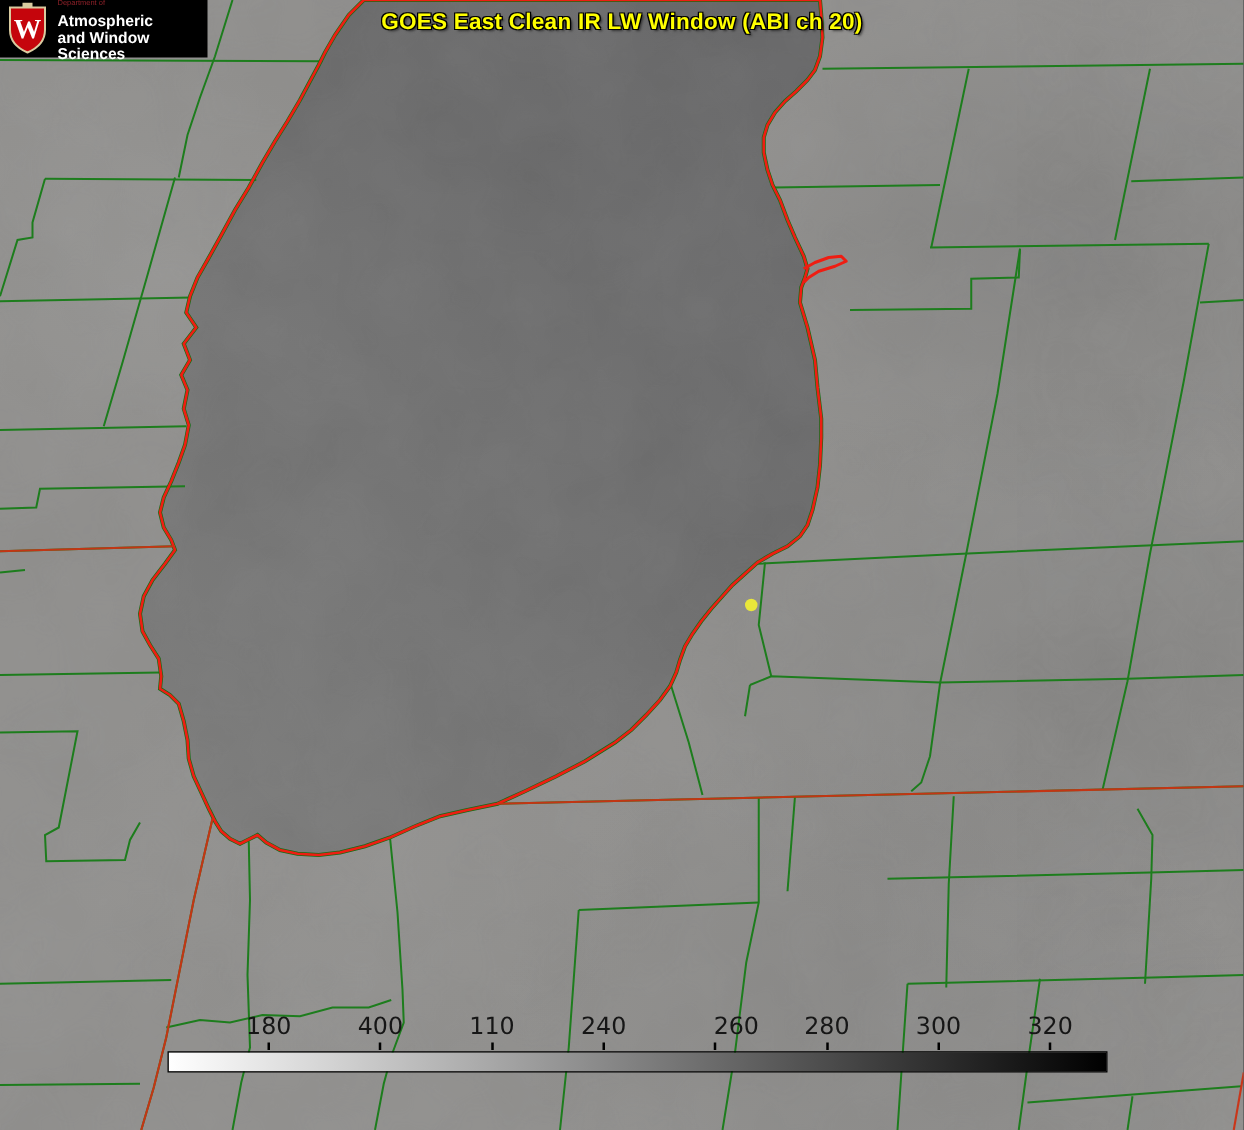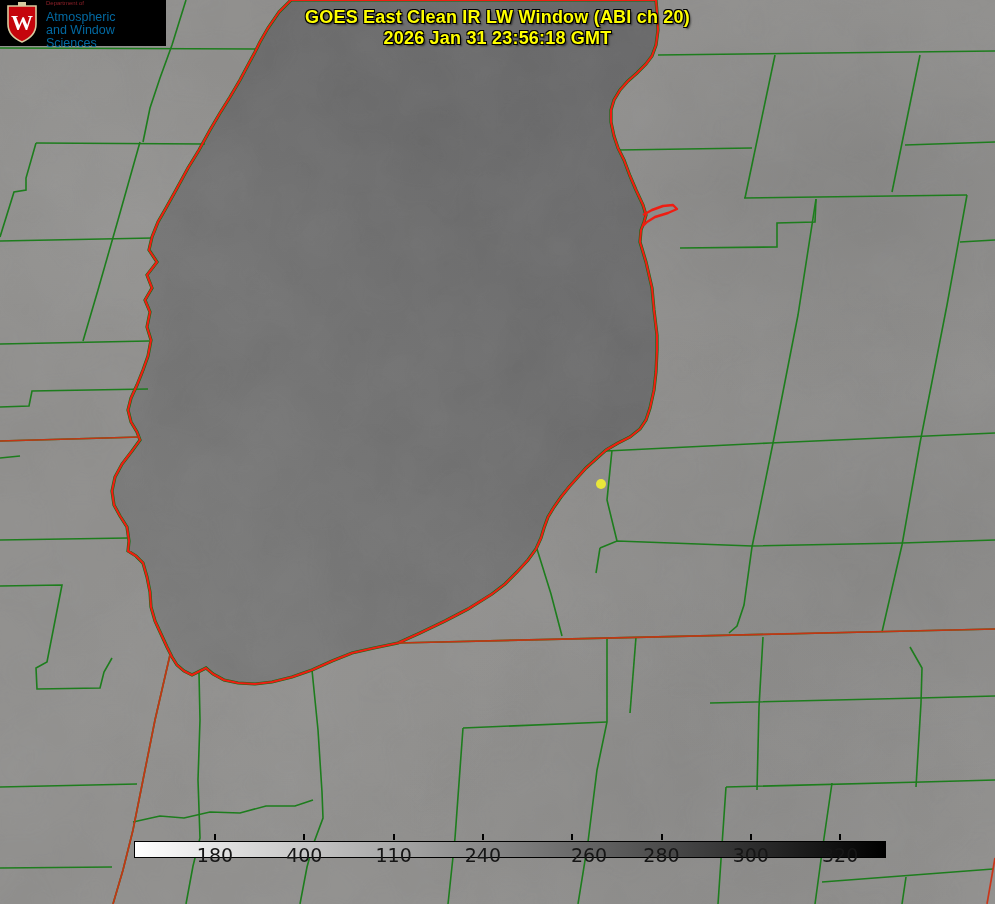--- a/index.html
+++ b/index.html
@@ -21,29 +21,29 @@
     font-size:18px;line-height:21px;color:#ffff00;letter-spacing:.2px;
     text-shadow:-1px -1px 0 #000,1px -1px 0 #000,-1px 1px 0 #000,1px 1px 0 #000,2px 2px 2px rgba(0,0,0,.55);
   }
   .logo{
     position:absolute;left:0;top:0;width:166px;height:46px;background:#000;z-index:7;
     display:flex;align-items:center;
   }
   .crest{margin-left:5px;flex:0 0 auto;}
   .logo-text{margin-left:7px;font-family:"Liberation Sans","DejaVu Sans",sans-serif;line-height:13px;}
   .dept{font-size:6px;color:#8e2129;margin-bottom:1px;}
-  .dept-big{font-size:12.5px;color:#0369a1;}
+  .dept-big{font-size:12.5px;color:#ffffff;font-weight:bold;}
   .colorbar{
     position:absolute;left:134px;top:841px;width:752px;height:17px;z-index:5;
     background:linear-gradient(to right,#ffffff,#000000);
     border:1px solid #000;box-sizing:border-box;
   }
   .cb-tick{position:absolute;width:2px;height:6px;background:#000;top:834px;z-index:5;}
   .cb-label{
-    position:absolute;top:844px;width:70px;margin-left:-35px;text-align:center;z-index:5;
+    position:absolute;top:810px;width:70px;margin-left:-35px;text-align:center;z-index:5;
     font-size:19px;color:#161616;font-family:"DejaVu Sans",sans-serif;
   }
 </style>
 </head>
 <body>
 
 <div class="stage">
 
   <svg id="map-svg" width="995" height="904" viewBox="0 0 995 904">
     <defs>
@@ -138,21 +138,20 @@
     </svg>
     <div class="logo-text">
       <div class="dept">Department of</div>
       <div class="dept-big">Atmospheric</div>
       <div class="dept-big">and Window Sciences</div>
     </div>
   </div>
 
   <div class="title-block">
     <div>GOES East Clean IR LW Window (ABI ch 20)</div>
-    <div>2026 Jan 31 23:56:18 GMT</div>
   </div>
 
   <div class="colorbar"></div>
   <div id="cb-ticks"></div>
 
 <div class="cb-tick" style="left: 214px;"></div>
     <div class="cb-label" style="left: 215px;">180</div>
     <div class="cb-tick" style="left: 303.3px;"></div>
     <div class="cb-label" style="left: 304.3px;">400</div>
     <div class="cb-tick" style="left: 392.6px;"></div>

